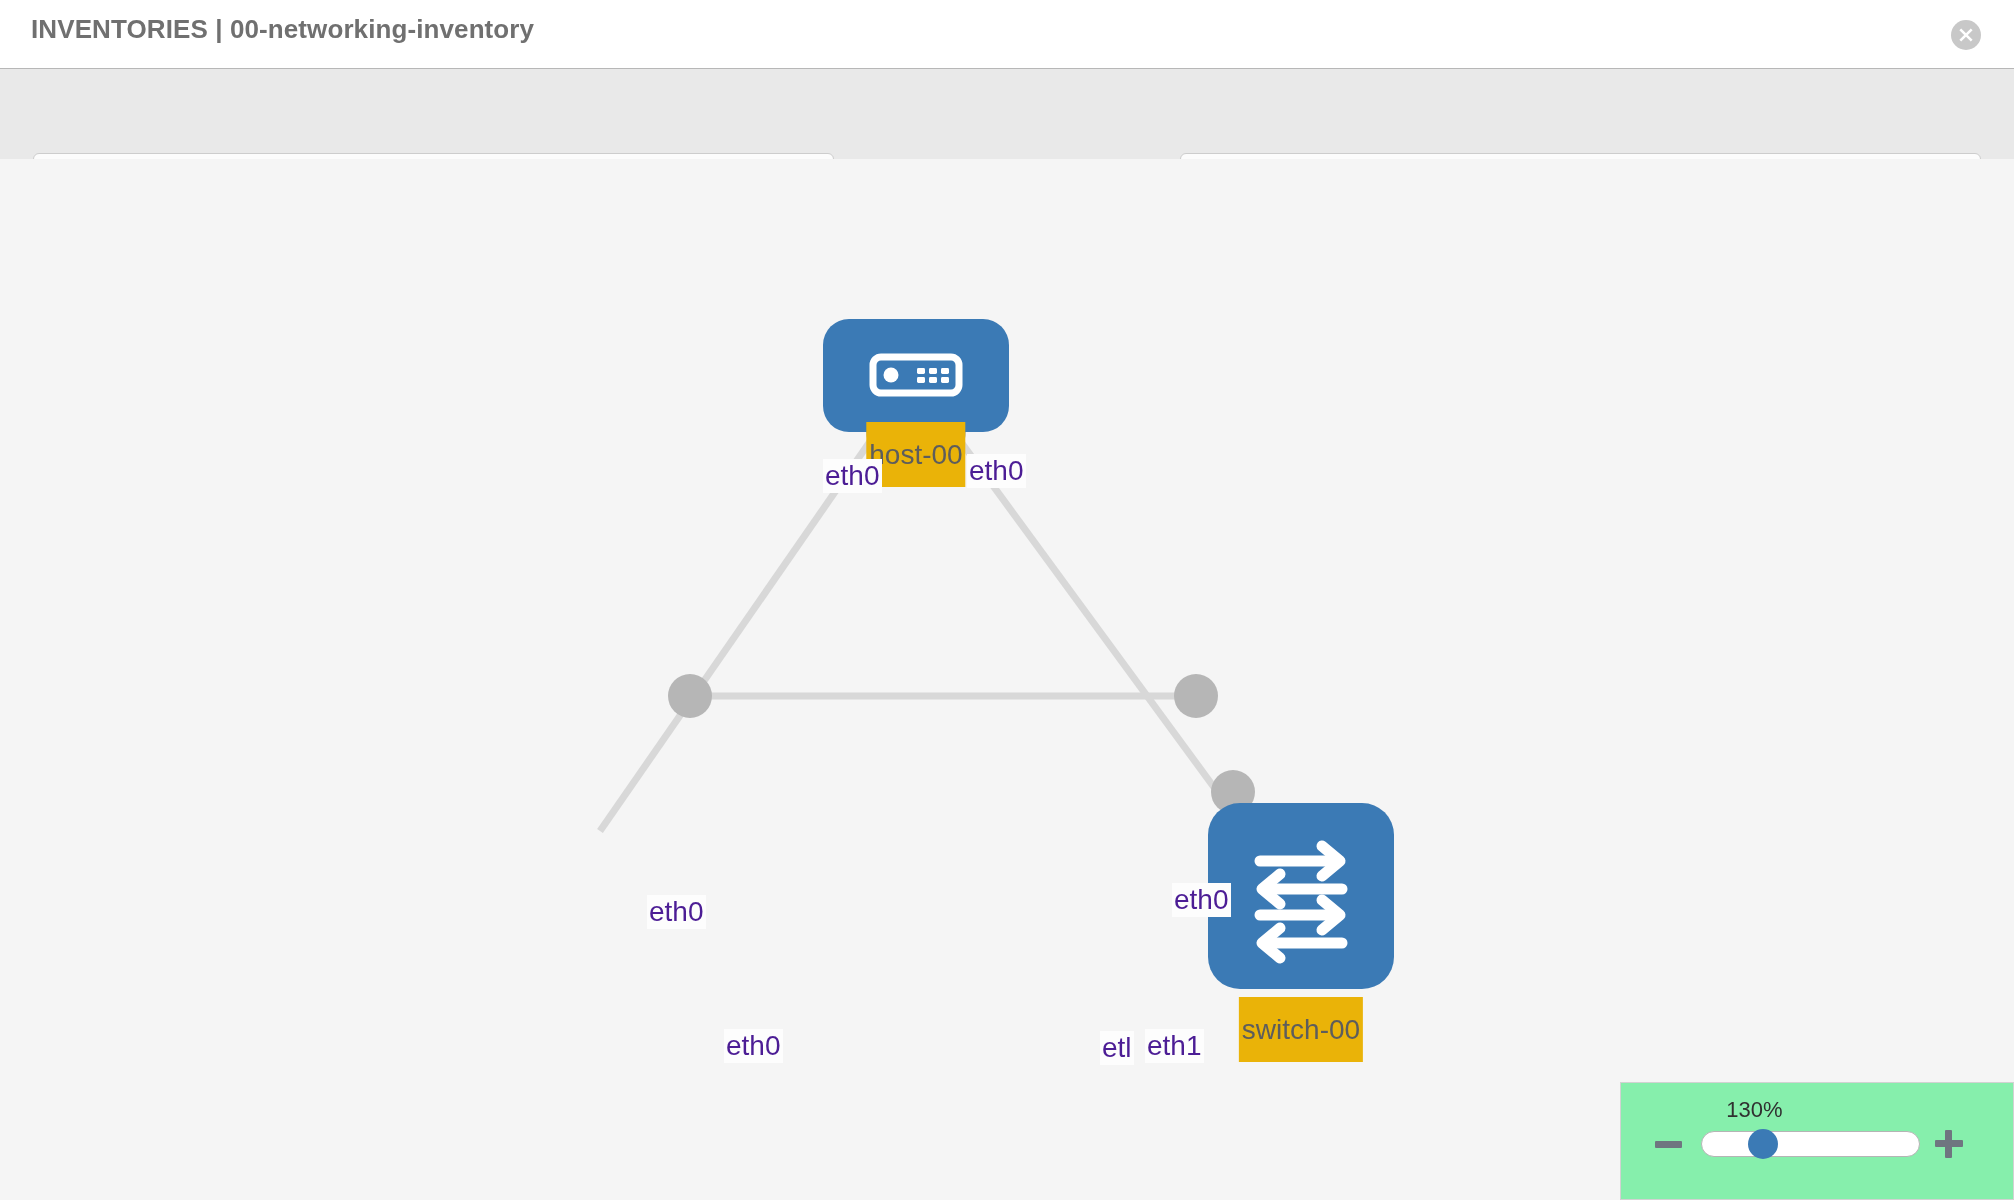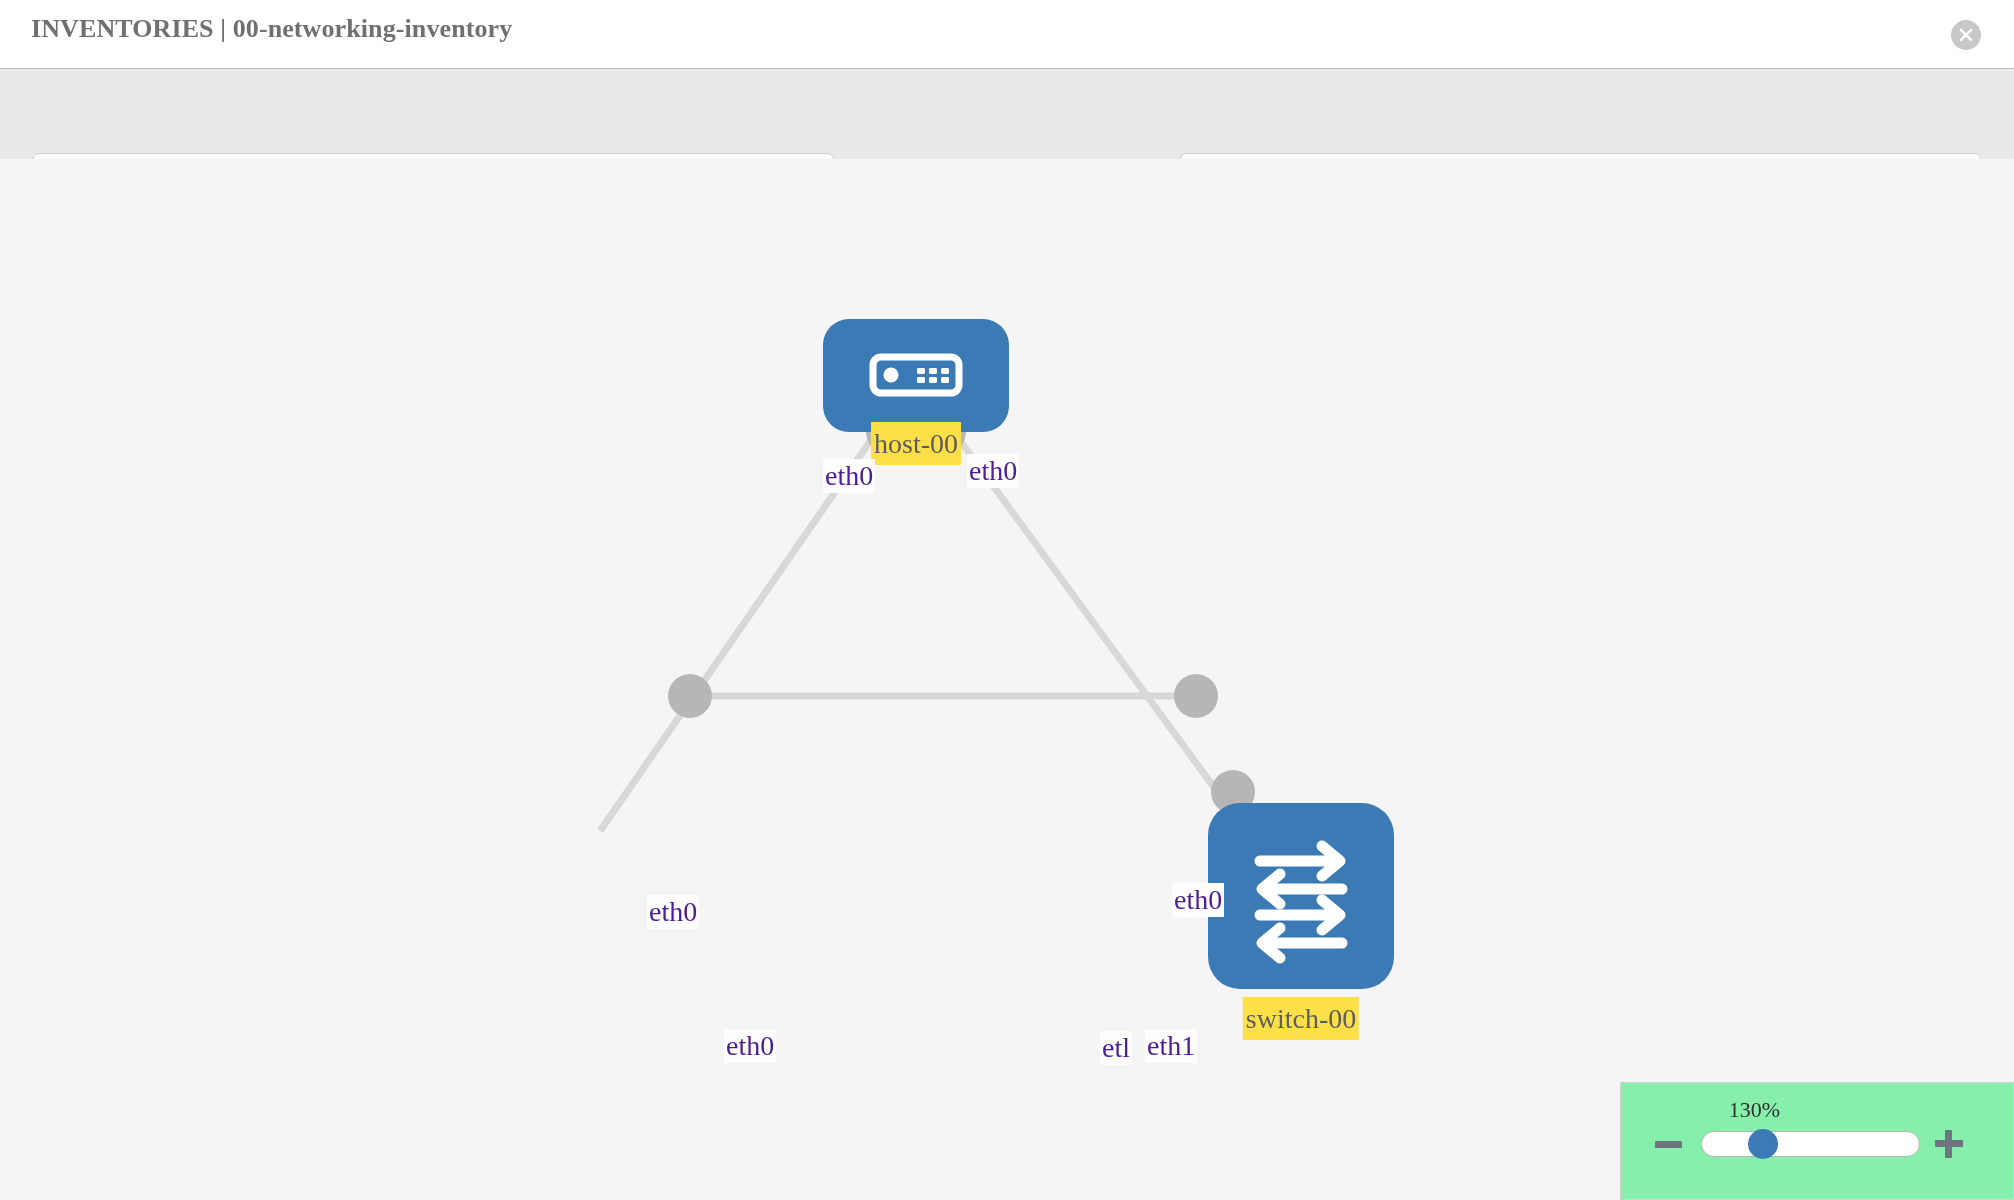--- a/index.html
+++ b/index.html
@@ -10,21 +10,20 @@
     overflow: hidden;
     background: #ffffff;
     font-family: "Liberation Sans", sans-serif;
   }
 
   #app {
     position: relative;
     width: 2014px;
     height: 1200px;
     background: #ffffff;
-    font-family: Liberation Serif, serif;
   }
 
   
   .header {
     position: absolute;
     left: 0; top: 0;
     width: 2014px;
     height: 69px;
     background: #ffffff;
     border-bottom: 1px solid #b7b7b7;
@@ -148,22 +147,22 @@
   }
 
   .node-label {
     position: absolute;
     top: 100%;
     left: 50%;
     transform: translateX(-50%);
     margin-top: 8px;
     font-size: 28px;
     color: #5d5d5d;
-    background: #fde047;
-    padding: 5px 3px;
+    background: #eab308;
+    padding: 16px 3px;
     white-space: nowrap;
     line-height: 1.18;
   }
   .node-host .node-label { margin-top: -10px; }
 
   
   .iface {
     position: absolute;
     font-size: 28px;
     color: #4c1d95;

